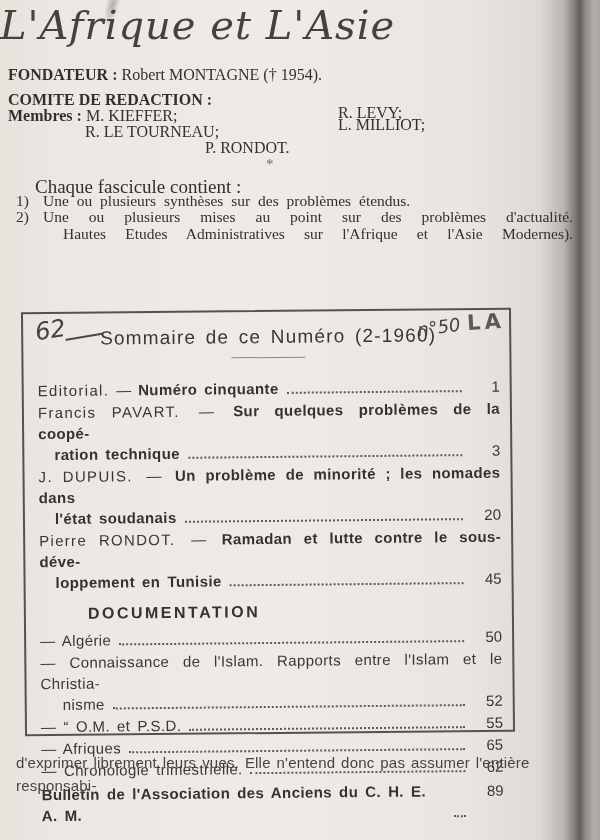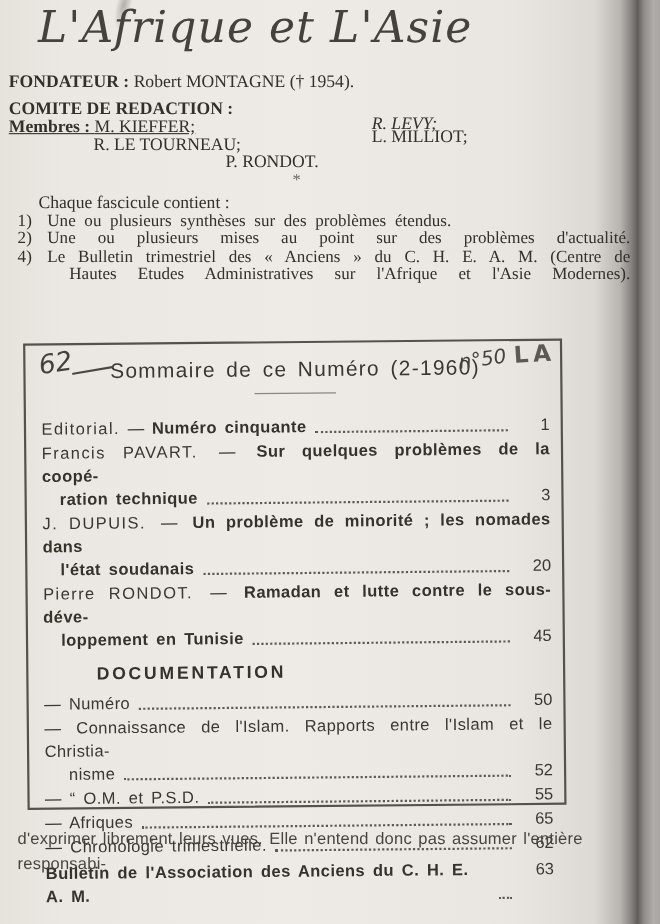--- a/index.html
+++ b/index.html
@@ -7,26 +7,26 @@
     width:600px;height:840px;position:relative;overflow:hidden;
     font-family:"Liberation Serif",serif;color:#33302c;
     background:linear-gradient(90deg,
       #e6e3dd 0%, #ebe8e3 10%, #eeebe6 45%, #e9e6e1 78%,
       #ddd9d4 90%, #b7b4b0 94%, #807d7a 95.8%, #605d5a 96.6%,
       #8f8c89 97.6%, #b0adaa 99%, #a8a5a2 100%);
   }
   .smudge{position:absolute;left:104px;top:-6px;width:14px;height:34px;
     background:radial-gradient(ellipse at 50% 30%, rgba(90,85,80,.4), rgba(90,85,80,0) 70%);
     transform:rotate(14deg);}
-  .header-title{position:absolute;top:2px;left:0;width:464px;text-align:center;
+  .header-title{position:absolute;top:2px;left:0;width:464px;text-align:left;
     font-family:"DejaVu Serif",serif;font-style:italic;font-size:40px;
     letter-spacing:1px;color:#45423e;}
   .abs{position:absolute;font-size:16px;}
   .b{font-weight:bold;}
-  .intro{position:absolute;top:176px;left:35px;font-size:16px;}
+  .intro{position:absolute;top:176px;left:35px;font-size:19px;}
   .list{position:absolute;top:193px;left:16px;width:557px;font-size:15.5px;line-height:16.4px;word-spacing:4px;}
   .iline{white-space:nowrap;}
   .fill{text-align:justify;text-align-last:justify;white-space:normal;}
   .inum{display:inline-block;width:27px;}
   .cont-i{padding-left:47px;}
   .sep{position:absolute;top:156px;left:266px;font-size:15px;color:#6e6a64;}
 
   .sommaire-box{position:absolute;left:23px;top:310px;width:490px;height:424px;
     box-sizing:border-box;border:2px solid #55524d;transform:rotate(-0.55deg);
     padding:8px 10px 0 14px;font-family:"Liberation Sans",sans-serif;color:#3a3733;}
@@ -62,43 +62,40 @@
 
 <div class="header-title">L'Afrique et L'Asie</div>
 
 <div class="abs" style="top:66px;left:8px;">
   <span class="b">FONDATEUR :</span>
   <span>Robert MONTAGNE († 1954).</span>
 </div>
 
 <div class="abs b" style="top:91px;left:8px;">COMITE DE REDACTION :</div>
 
-<div class="abs" style="top:107px;left:8px;text-decoration:underline;">
+<div class="abs" style="top:107px;left:8px;">
   <span class="b">Membres :</span>
   <span>M. KIEFFER;</span>
 </div>
-<div class="abs" style="top:104px;left:338px;font-style:italic;">R. LEVY;</div>
+<div class="abs" style="top:104px;left:338px;">R. LEVY;</div>
 <div class="abs" style="top:123px;left:85px;">R. LE TOURNEAU;</div>
 <div class="abs" style="top:116px;left:338px;">L. MILLIOT;</div>
 <div class="abs" style="top:139px;left:205px;">P. RONDOT.</div>
 
 <div class="sep">*</div>
 
 <div class="intro">Chaque fascicule contient :</div>
 
 <div class="list">
   <div class="iline">
     <span class="inum">1)</span><span>Une ou plusieurs synthèses sur des problèmes étendus.</span>
   </div>
   <div class="iline fill">
     <span class="inum">2)</span><span>Une ou plusieurs mises au point sur des problèmes d'actualité.</span>
   </div>
-  <div class="iline fill">
-    <span class="inum">4)</span><span>Le Bulletin trimestriel des « Anciens » du C. H. E. A. M. (Centre de</span>
-  </div>
   <div class="iline fill cont-i"><span>Hautes Etudes Administratives sur l'Afrique et l'Asie Modernes).</span></div>
 </div>
 
 <div class="sommaire-box">
   <div class="hand hand-62">62</div>
   <div class="hand-tail"></div>
   <div class="hand hand-no">n°50</div>
   <div class="hand hand-la">LA</div>
 
   <div class="box-title">Sommaire de ce Numéro (2-1960)</div>
@@ -152,21 +149,21 @@
         <span class="btitle">loppement en Tunisie</span>
         <span class="leader"></span>
         <span class="pagenum">45</span>
       </div>
     </div>
 
     <div class="doc-heading">DOCUMENTATION</div>
 
     <div class="toc-entry">
       <div class="toc-line flexrow">
-        <span class="doctext">— Numéro</span>
+        <span class="doctext">— Algérie</span>
         <span class="leader"></span>
         <span class="pagenum">50</span>
       </div>
     </div>
 
     <div class="toc-entry">
       <div class="toc-line fill doctext">— Connaissance de l'Islam. Rapports entre l'Islam et le Christia-</div>
       <div class="toc-line flexrow cont-doc">
         <span class="doctext">nisme</span>
         <span class="leader"></span>
@@ -195,21 +192,21 @@
         <span class="doctext">— Chronologie trimestrielle.</span>
         <span class="leader"></span>
         <span class="pagenum">62</span>
       </div>
     </div>
 
     <div class="toc-entry" style="margin-top:3px;">
       <div class="toc-line flexrow">
         <span class="btitle">Bulletin de l'Association des Anciens du C. H. E. A. M.</span>
         <span class="leader"></span>
-        <span class="pagenum">63</span>
+        <span class="pagenum">89</span>
       </div>
     </div>
 
   </div>
 </div>
 
 <div class="footer">
   <div>d'exprimer librement leurs vues. Elle n'entend donc pas assumer l'entière responsabi-</div>
 
 </div>

